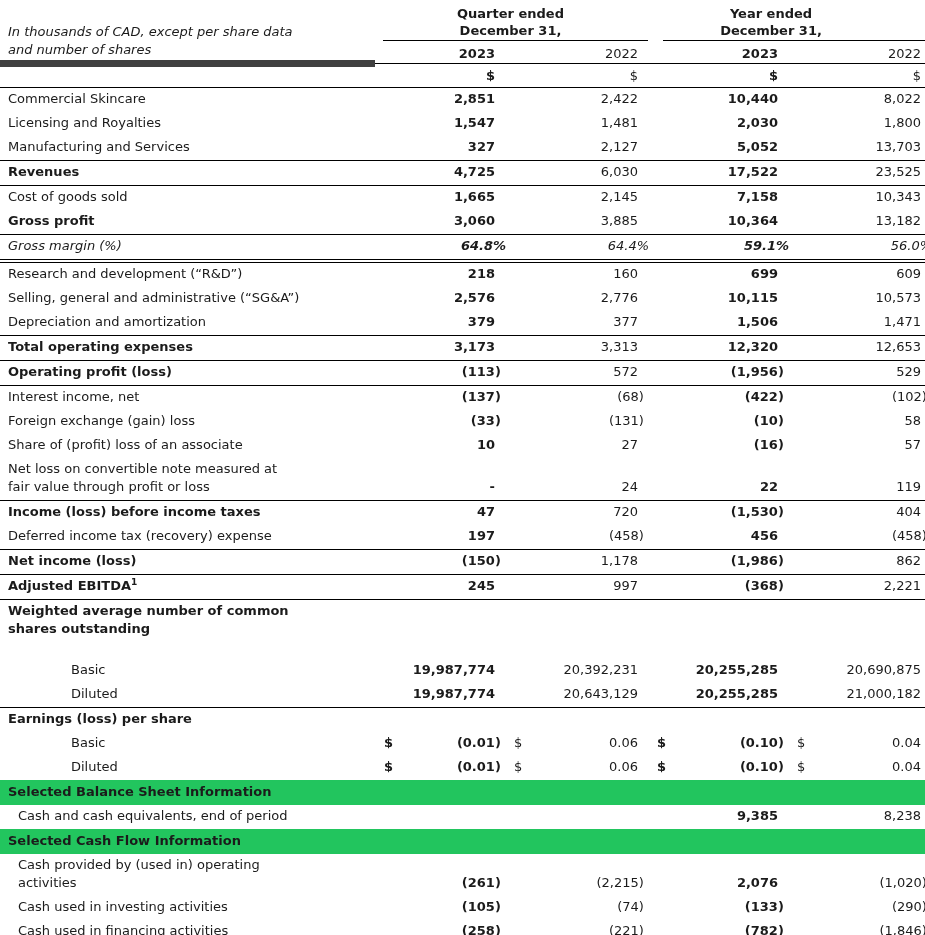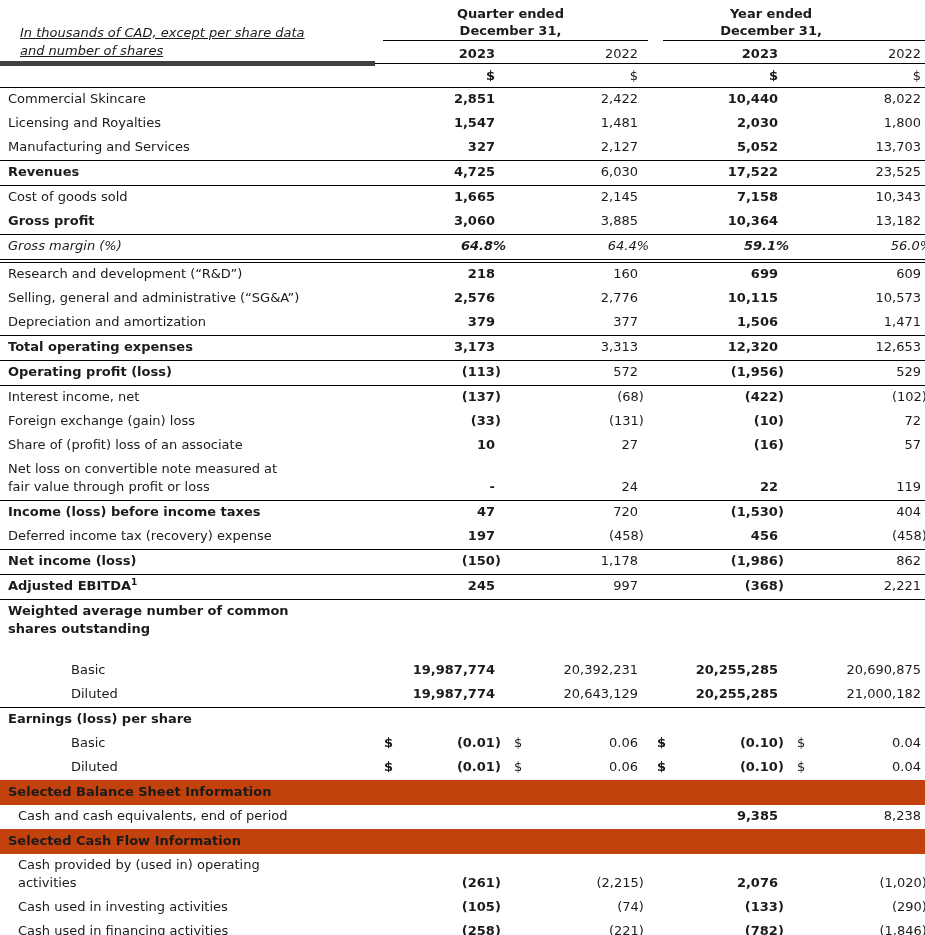--- a/index.html
+++ b/index.html
@@ -28,24 +28,23 @@
     font-weight: bold;
     padding-bottom: 1px;
   }
   .spanner-inner.q { margin-left: 8px; }
   .spanner-inner.y { margin-left: 15px; }
   .spanner-text { text-align: center; line-height: 17px; }
   .spanner-text.q-text { margin-right: 10px; }
   .spanner-text.y-text { margin-right: 46px; }
 
   td.note {
-    padding-left: 20px;
+    padding-left: 8px;
     font-style: italic;
-    border-bottom: 5px solid #404040;
-    text-decoration: underline;
+    border-bottom: 7px solid #404040;
   }
   td.note div { line-height: 18px; white-space: nowrap; }
 
   tr.years-row td {
     border-bottom: 1px solid #000;
     padding-top: 4px;
     padding-bottom: 0;
     line-height: 18px;
   }
   tr.currency-row td {
@@ -69,21 +68,21 @@
   .lbl-line { line-height: 18px; white-space: nowrap; }
   tr.it .label, tr.it .val { font-style: italic; }
   .strong { font-weight: bold; }
   .hang-paren { margin-right: -0.45em; }
   .hang-pct  { margin-right: -0.85em; }
 
   tr.line-single td { border-bottom: 1px solid #000; margin-top: 7px; }
   tr.line-double td { border-bottom: 4px double #000; }
 
   td.band {
-    background: #c2410c;
+    background: #22c55e;
     font-weight: bold;
     padding-left: 8px;
     line-height: 19px;
   }
   tr.blank-row td { height: 17px; padding: 0; }
 
   td.eps .dollar { float: left; padding-left: 8px; }
   sup { font-size: 9px; line-height: 0; }
 </style>
 </head>
@@ -253,21 +252,21 @@
           <td class="num c2"><span class="val strong hang-paren">(422)</span></td>
           <td class="num c3"><span class="val hang-paren">(102)</span></td>
         </tr>
         <tr>
           <td class="label">
             <div class="lbl-line">Foreign exchange (gain) loss</div>
           </td>
           <td class="num c0"><span class="val strong hang-paren">(33)</span></td>
           <td class="num c1"><span class="val hang-paren">(131)</span></td>
           <td class="num c2"><span class="val strong hang-paren">(10)</span></td>
-          <td class="num c3"><span class="val">72</span></td>
+          <td class="num c3"><span class="val">58</span></td>
         </tr>
         <tr>
           <td class="label">
             <div class="lbl-line">Share of (profit) loss of an associate</div>
           </td>
           <td class="num c0"><span class="val strong">10</span></td>
           <td class="num c1"><span class="val">27</span></td>
           <td class="num c2"><span class="val strong hang-paren">(16)</span></td>
           <td class="num c3"><span class="val">57</span></td>
         </tr>

